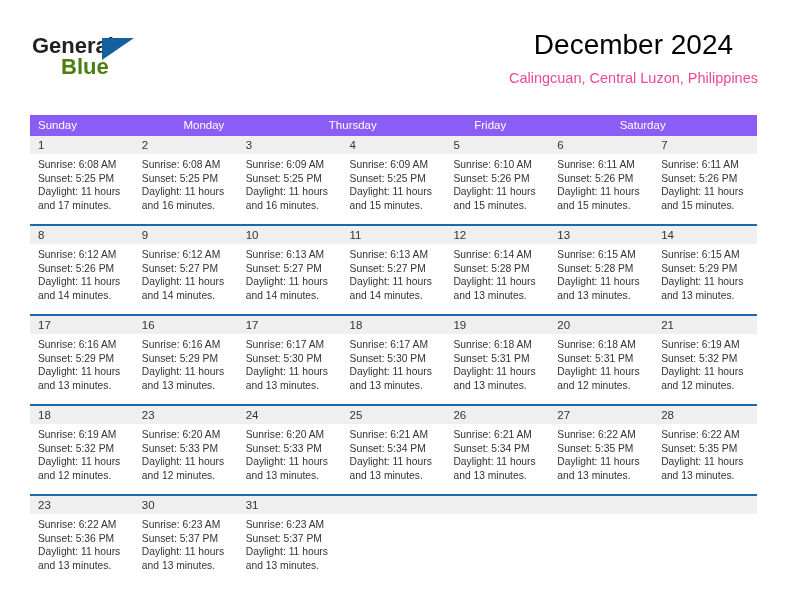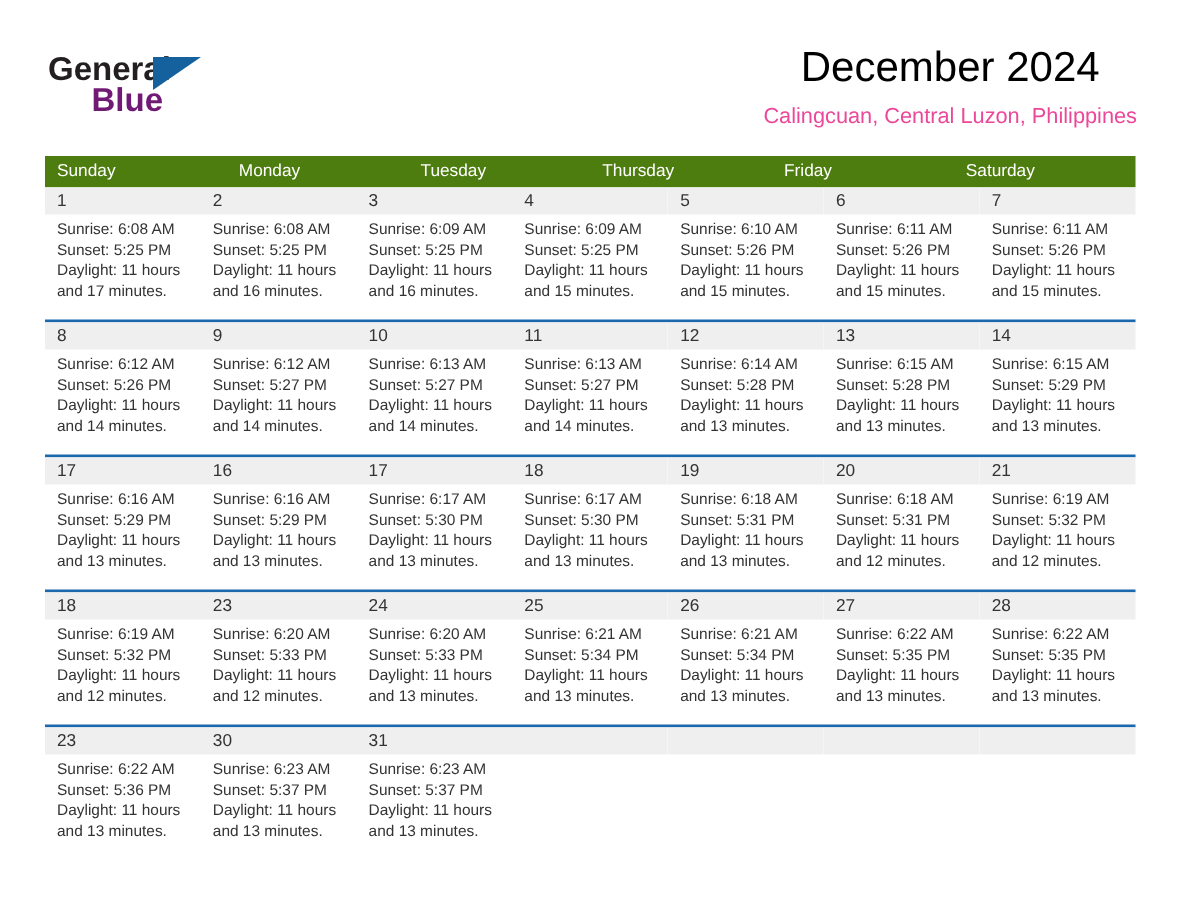--- a/index.html
+++ b/index.html
@@ -46,21 +46,21 @@
     font-size: 22px;
     color: #231f20;
     letter-spacing: 0px;
     line-height: 24px;
   }
   .logo-blue {
     position: absolute;
     left: 29px;
     top: 21px;
     font-size: 22px;
-    color: #701a75;
+    color: #4d7c0f;
     line-height: 24px;
   }
   .logo-tri {
     position: absolute;
     left: 70px;
     top: 4px;
     width: 0;
     height: 0;
     border-left: 32px solid #14619e;
     border-bottom: 22px solid transparent;
@@ -91,22 +91,23 @@
   
   .calendar {
     position: absolute;
     left: 30px;
     top: 104px;
     width: 727px;
   }
 
   .weekday-row {
     display: flex;
-    background: #4d7c0f;
+    background: #8b5cf6;
     height: 21px;
+    margin-top: 11px;
   }
   .weekday {
     flex: 1 1 0;
     color: #ffffff;
     font-size: 11.5px;
     line-height: 21px;
     padding-left: 8px;
     box-sizing: border-box;
     white-space: nowrap;
     overflow: hidden;
@@ -165,21 +166,20 @@
       <h1 class="cal-title">December 2024</h1>
       <div class="cal-subtitle">Calingcuan, Central Luzon, Philippines</div>
     </div>
 
   </div>
 
   <div class="calendar">
     <div class="weekday-row" id="weekday-row">
         <div class="weekday">Sunday</div>
         <div class="weekday">Monday</div>
-        <div class="weekday">Tuesday</div>
         <div class="weekday">Thursday</div>
         <div class="weekday">Friday</div>
         <div class="weekday">Saturday</div>
       </div>
     <div id="weeks-container">
         <div class="week-row first">
           <div class="day-cell">
             <div class="day-num">1</div>
             <div class="day-body">
               <div class="day-line">Sunrise: 6:08 AM</div>

